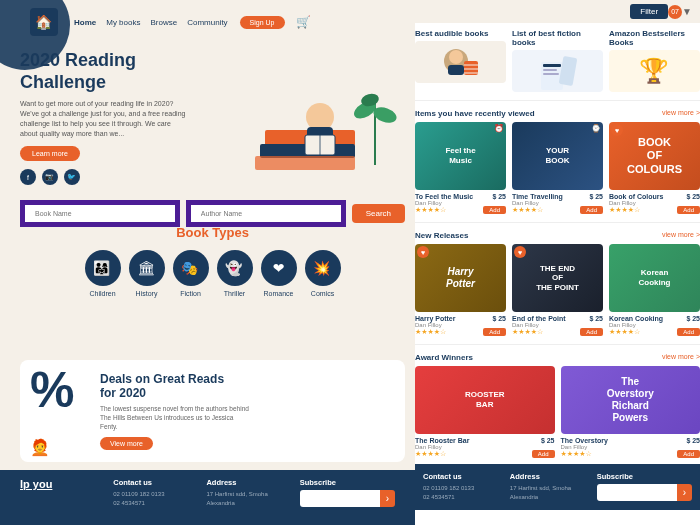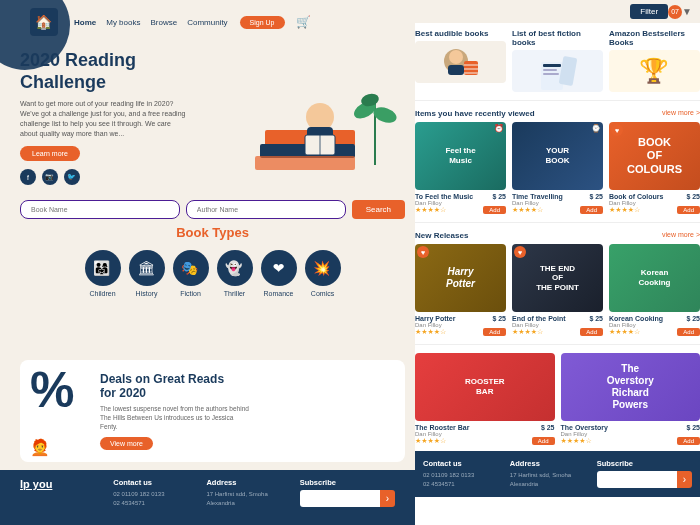--- a/index.html
+++ b/index.html
@@ -48,21 +48,21 @@
       display: flex; align-items: center; justify-content: center;
       color: white; font-size: 7px;
     }
 
     
     .search-bar {
       position: absolute; top: 200px; left: 20px; right: 10px;
       display: flex; gap: 6px; align-items: center;
     }
     .search-input {
-      flex: 1; padding: 5px 10px; border: 1px solid #4c1d95; border-radius: 8px;
+      flex: 1; padding: 5px 10px; border: 5px solid #4c1d95; border-radius: 0;
       font-size: 7px; background: white;
     }
     .search-btn {
       background: #e8612a; color: white; border: none; border-radius: 4px;
       padding: 5px 14px; font-size: 8px; cursor: pointer;
     }
 
     
     .book-types { position: absolute; top: 225px; left: 20px; right: 10px; }
     .book-types-title { color: #e8612a; font-size: 13px; font-weight: 600; text-align: center; margin-bottom: 10px; }
@@ -470,20 +470,24 @@
           <span class="stars">★★★★☆</span>
           <button class="add-btn">Add</button>
         </div>
       </div>
     </div>
   </div>
 
   <div class="divider"></div>
 
   <div class="section">
+    <div class="section-top">
+      <span class="section-title">Award Winners</span>
+      <span class="view-more">view more &gt;</span>
+    </div>
     <div class="books-row">
 
 
       <div class="book-card">
         <div class="book-thumb-lg cover-red" style="height:68px; border-radius:4px; position:relative; display:flex; align-items:center; justify-content:center;">
           <span class="cover-text">ROOSTER<br>BAR</span>
         </div>
         <div style="display:flex;justify-content:space-between;align-items:center;margin-top:2px;">
           <span class="book-name">The Rooster Bar</span>
           <span class="book-price">$ 25</span>

